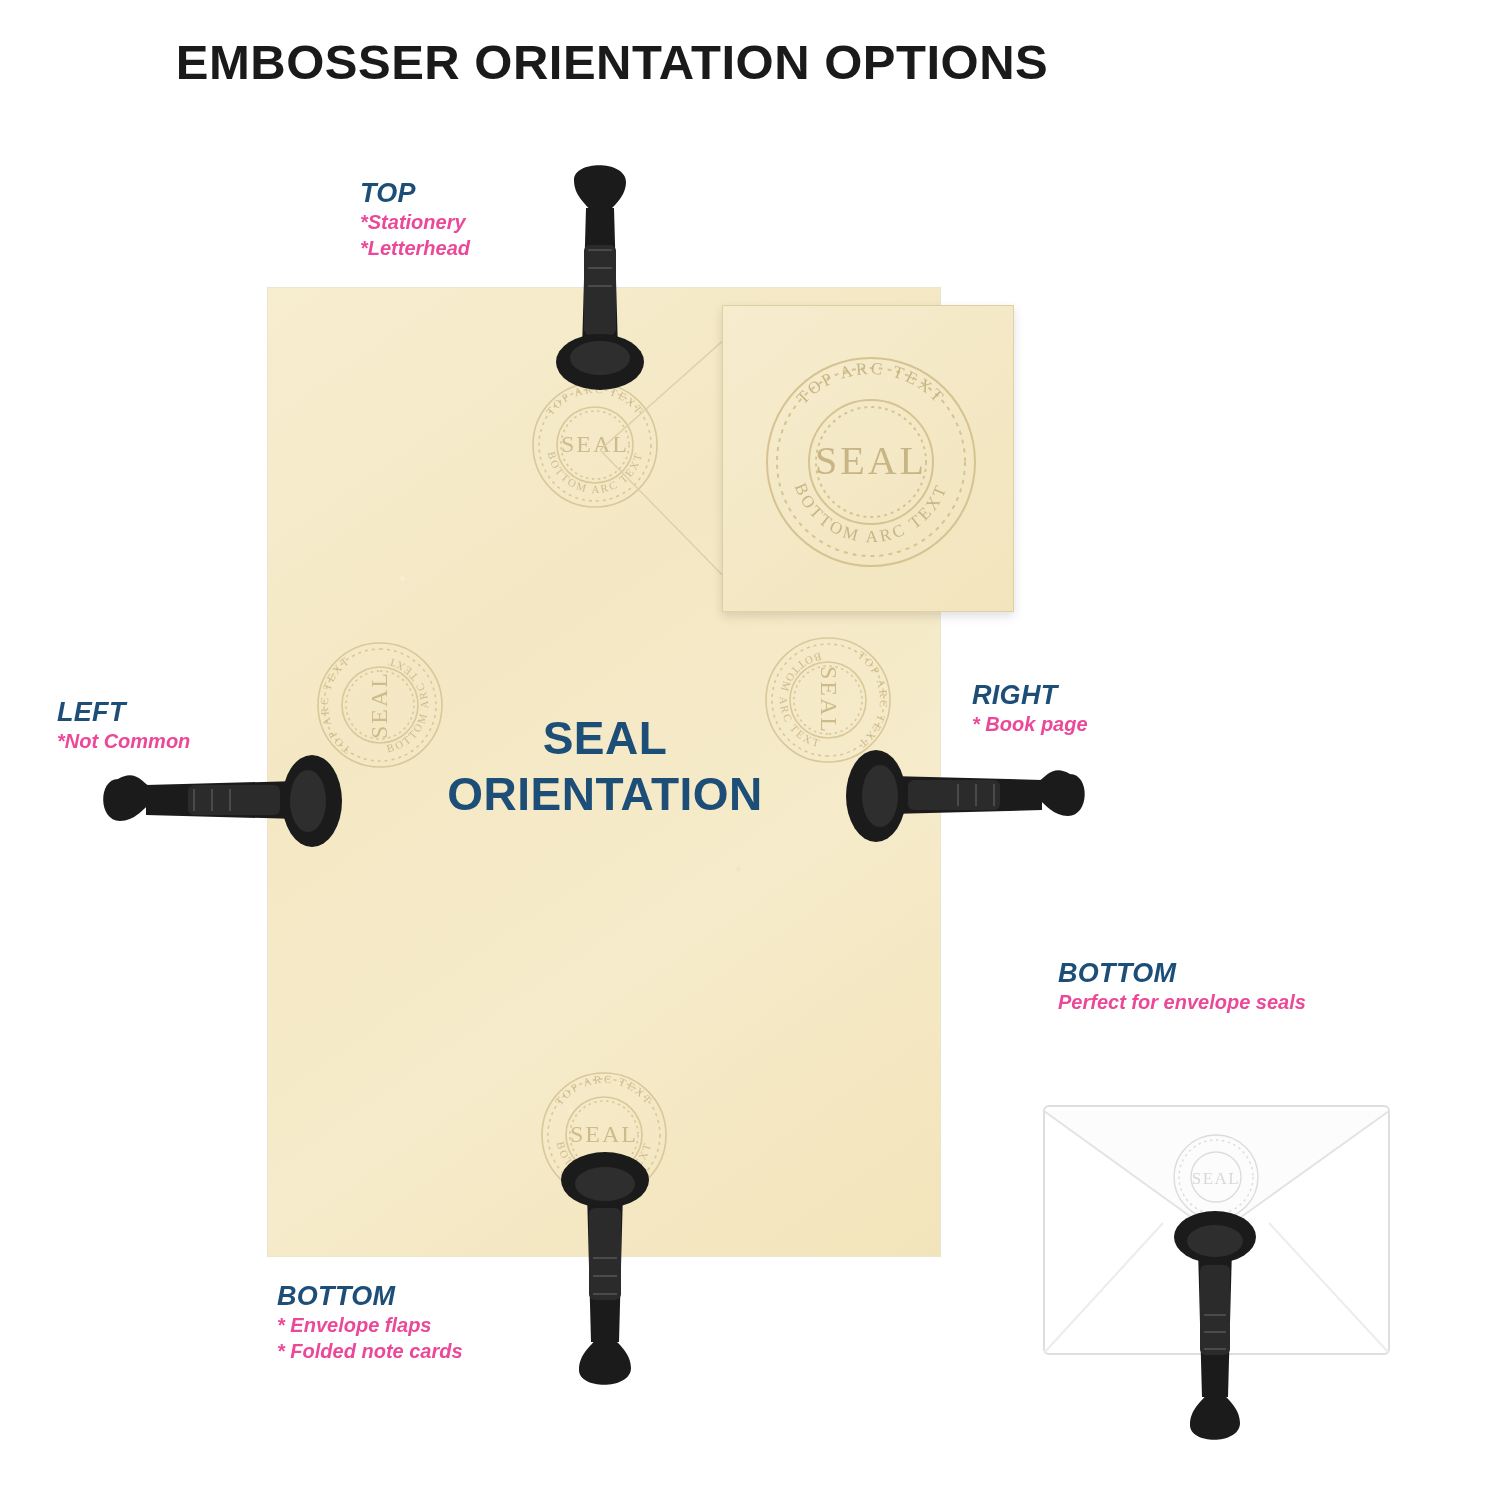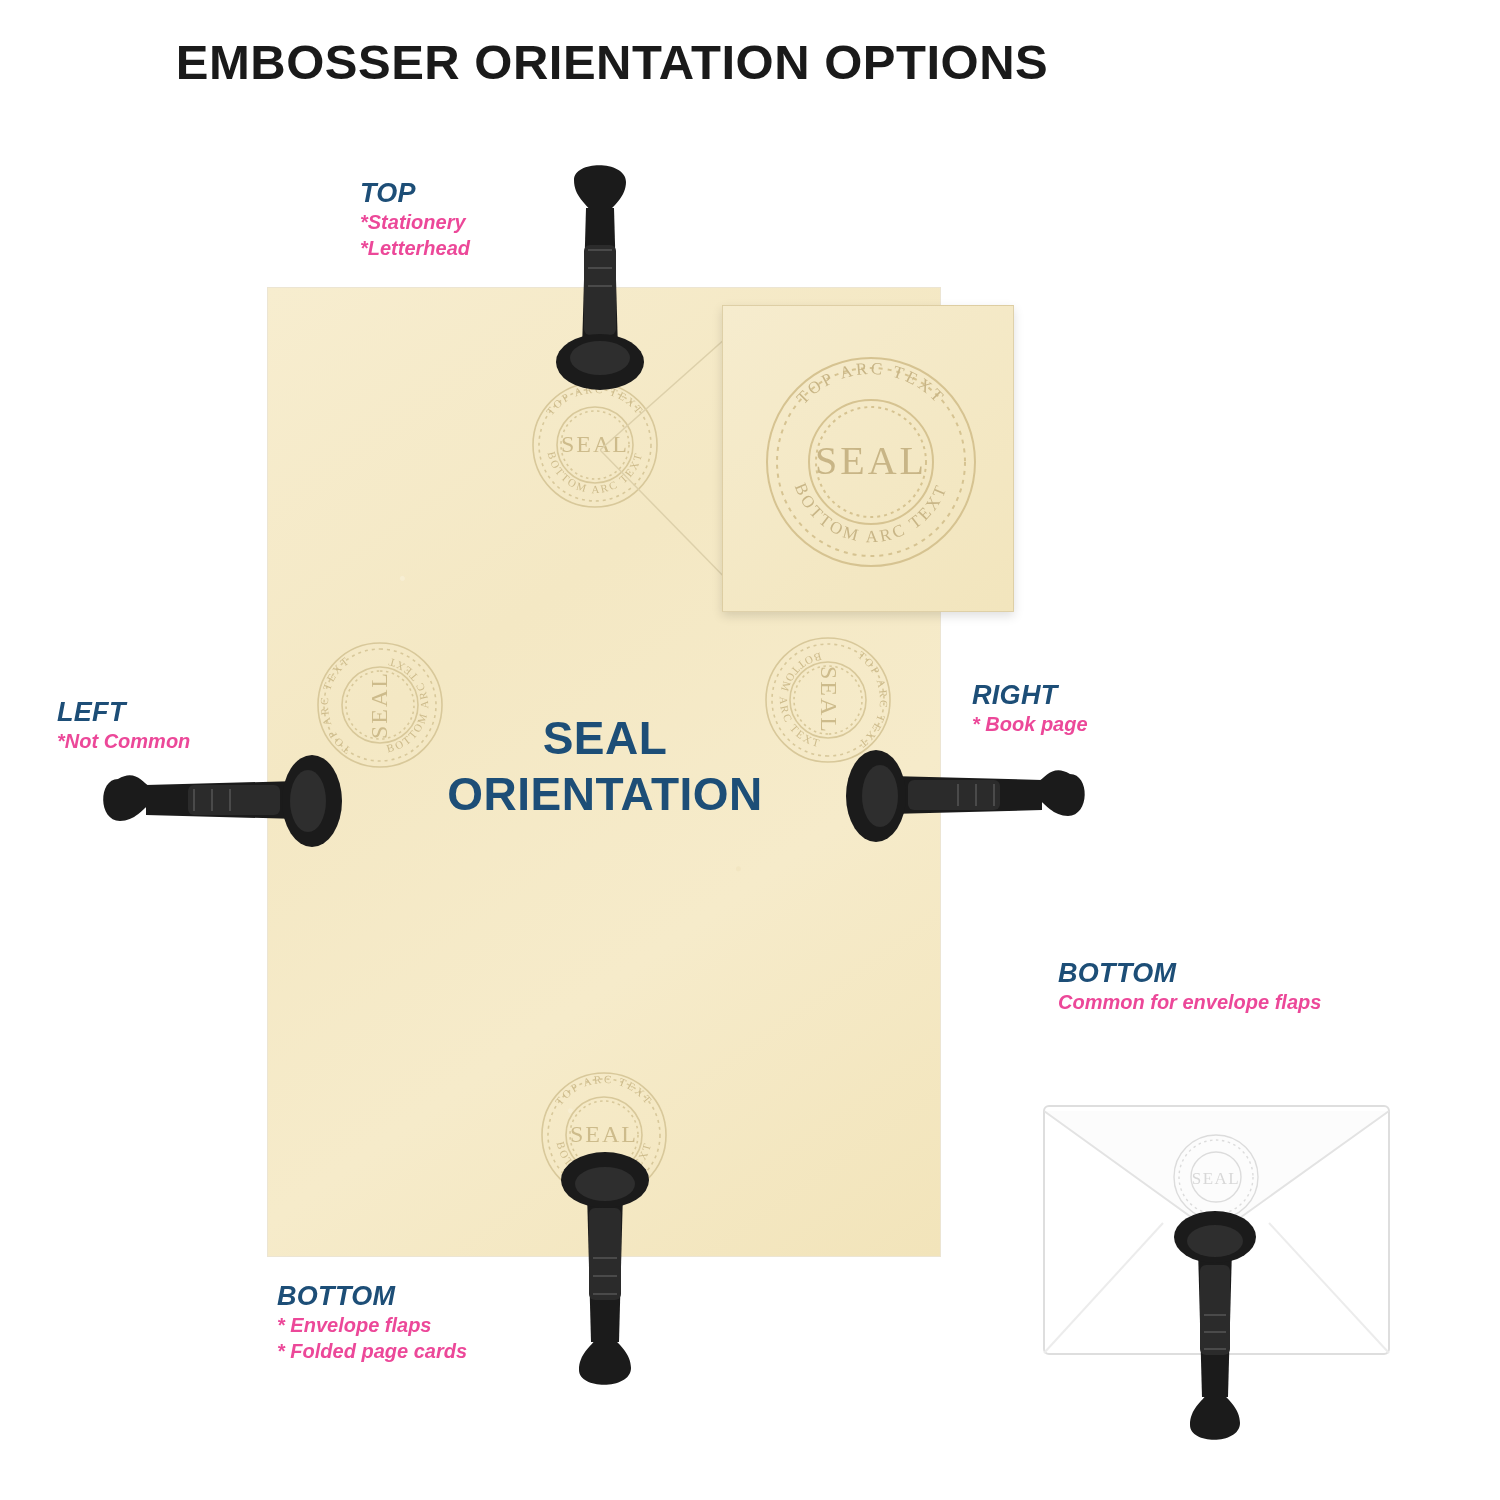--- a/index.html
+++ b/index.html
@@ -329,21 +329,21 @@
   </div>
 
   <div class="label r" id="label-right">
     <div class="head">RIGHT</div>
     <div class="sub">* Book page</div>
   </div>
 
   <div class="label" id="label-bottom-page">
     <div class="head">BOTTOM</div>
     <div class="sub">* Envelope flaps</div>
-    <div class="sub">* Folded page cards</div>
+    <div class="sub">* Folded note cards</div>
   </div>
 
   <div class="label r" id="label-bottom-env">
     <div class="head">BOTTOM</div>
-    <div class="sub">Common for envelope flaps</div>
+    <div class="sub">Perfect for envelope seals</div>
   </div>
 
 </div>
 
 </body></html>

